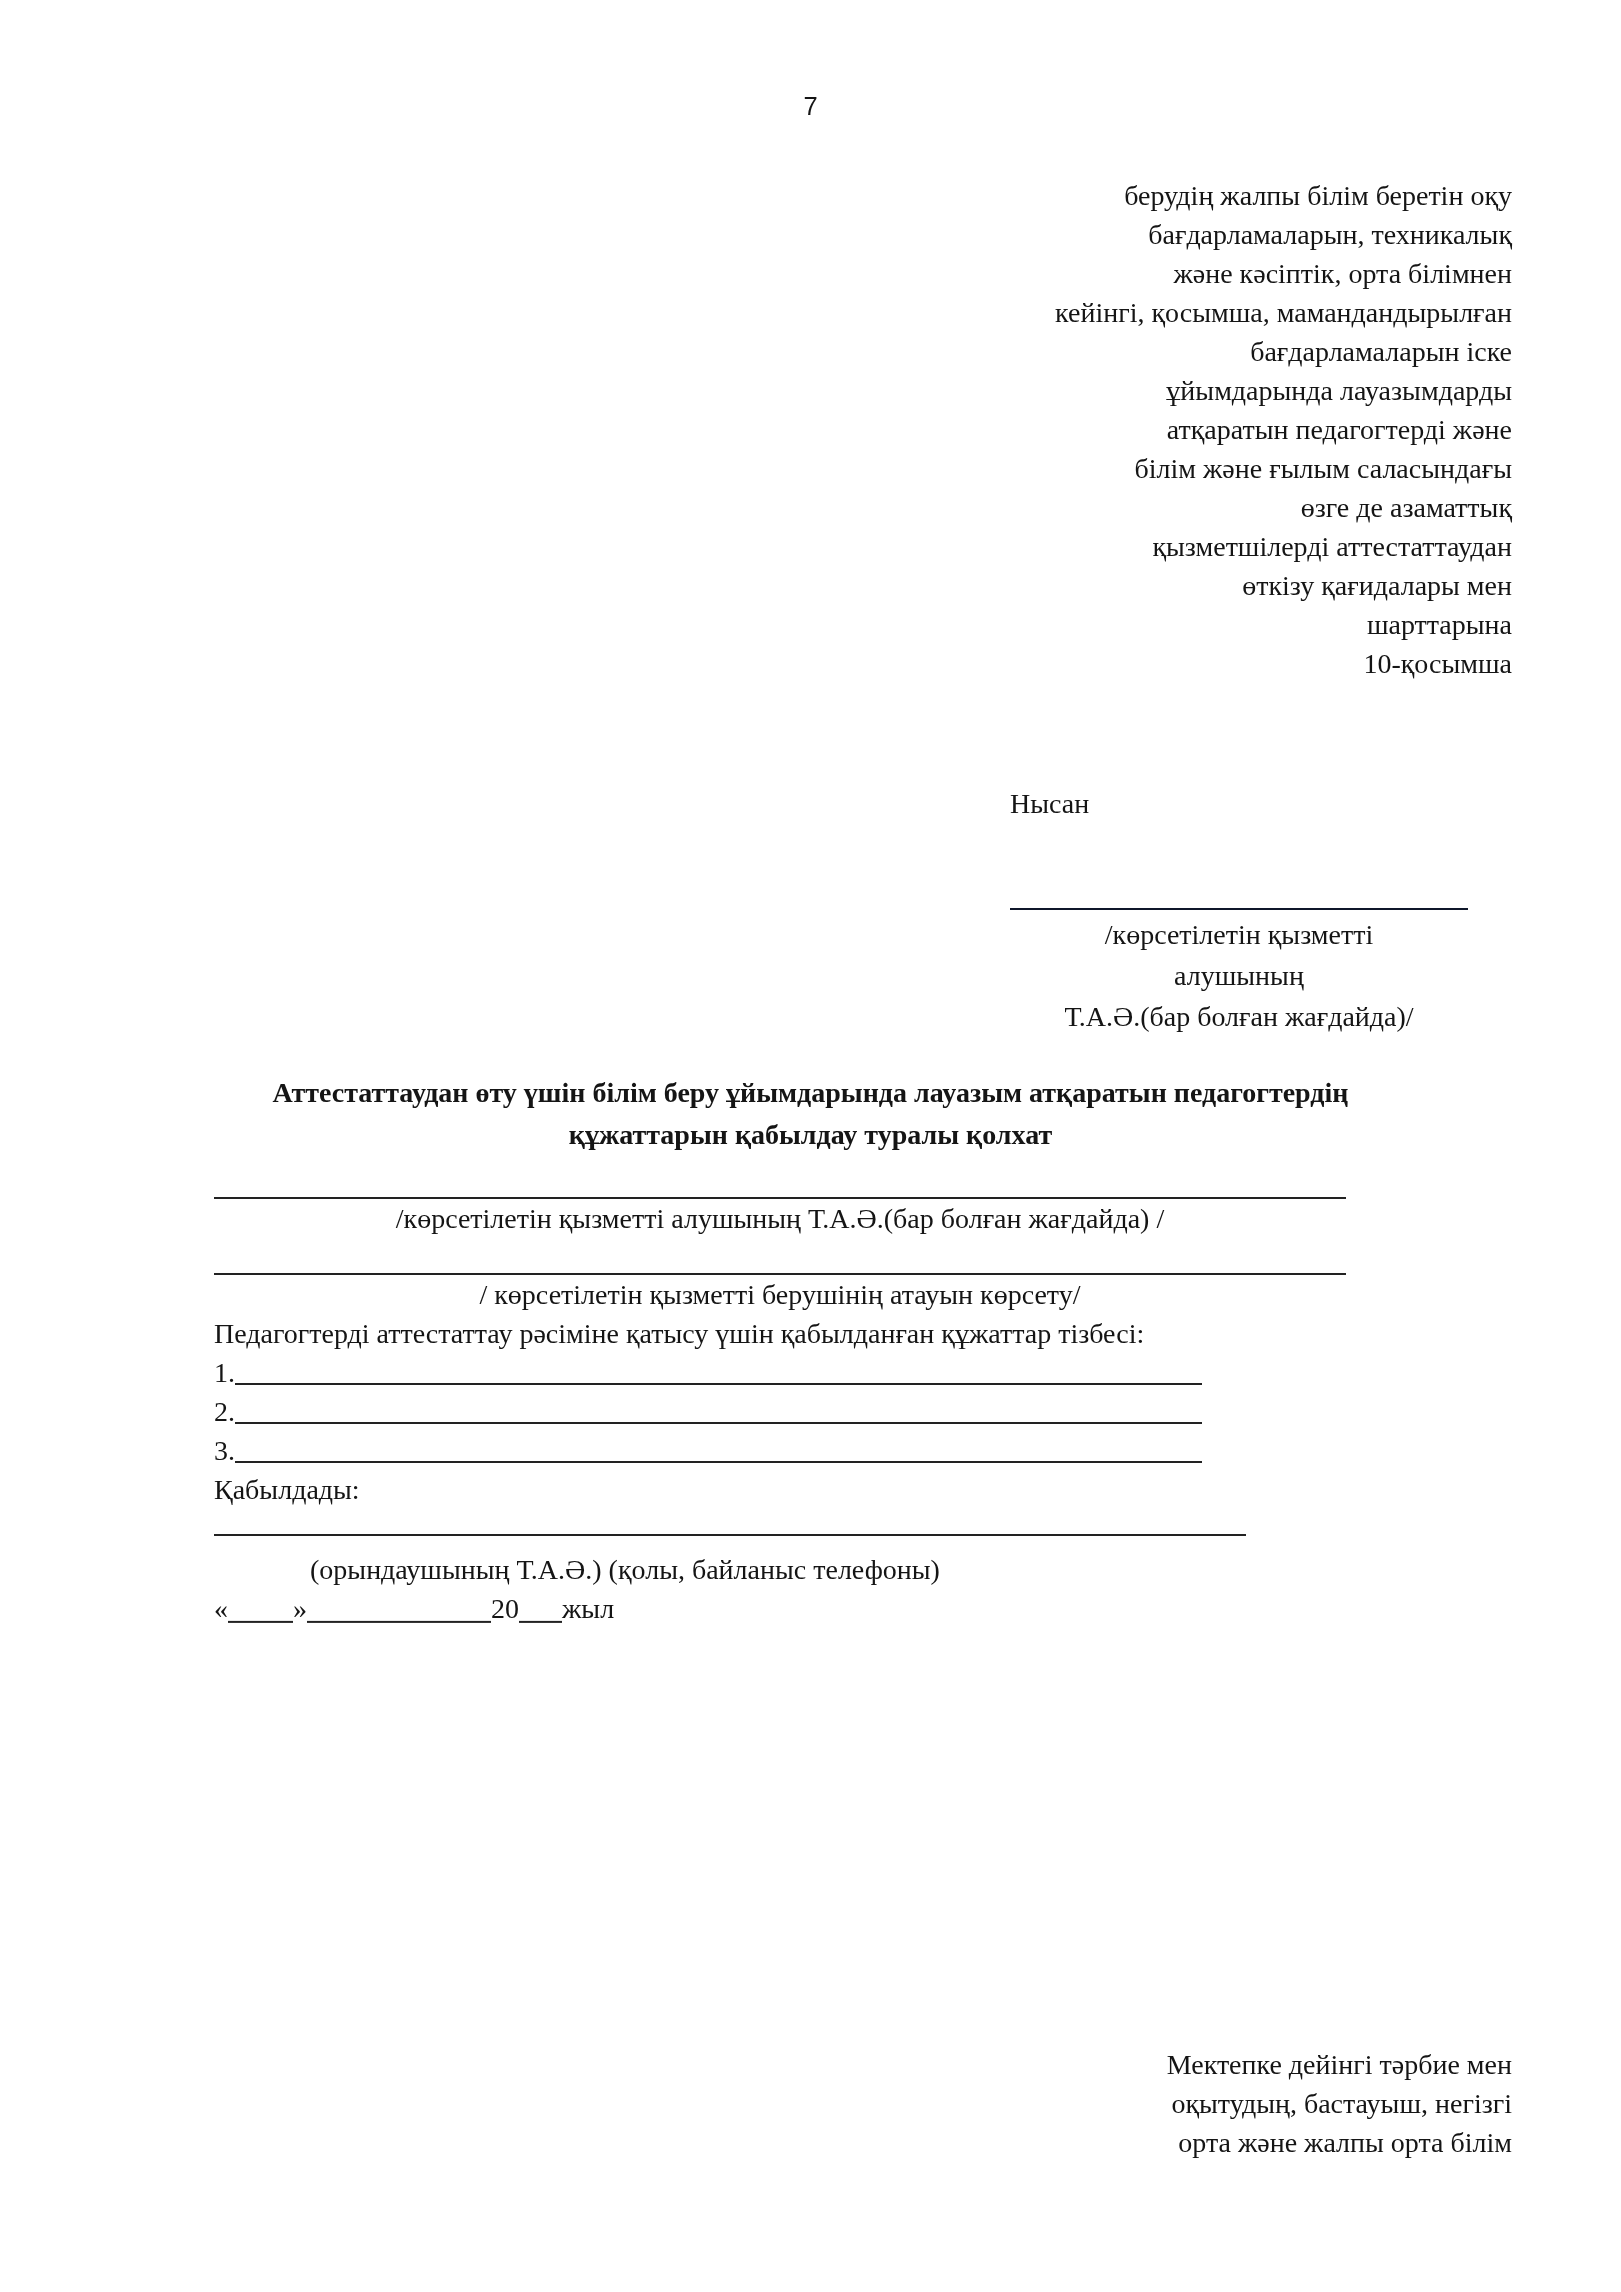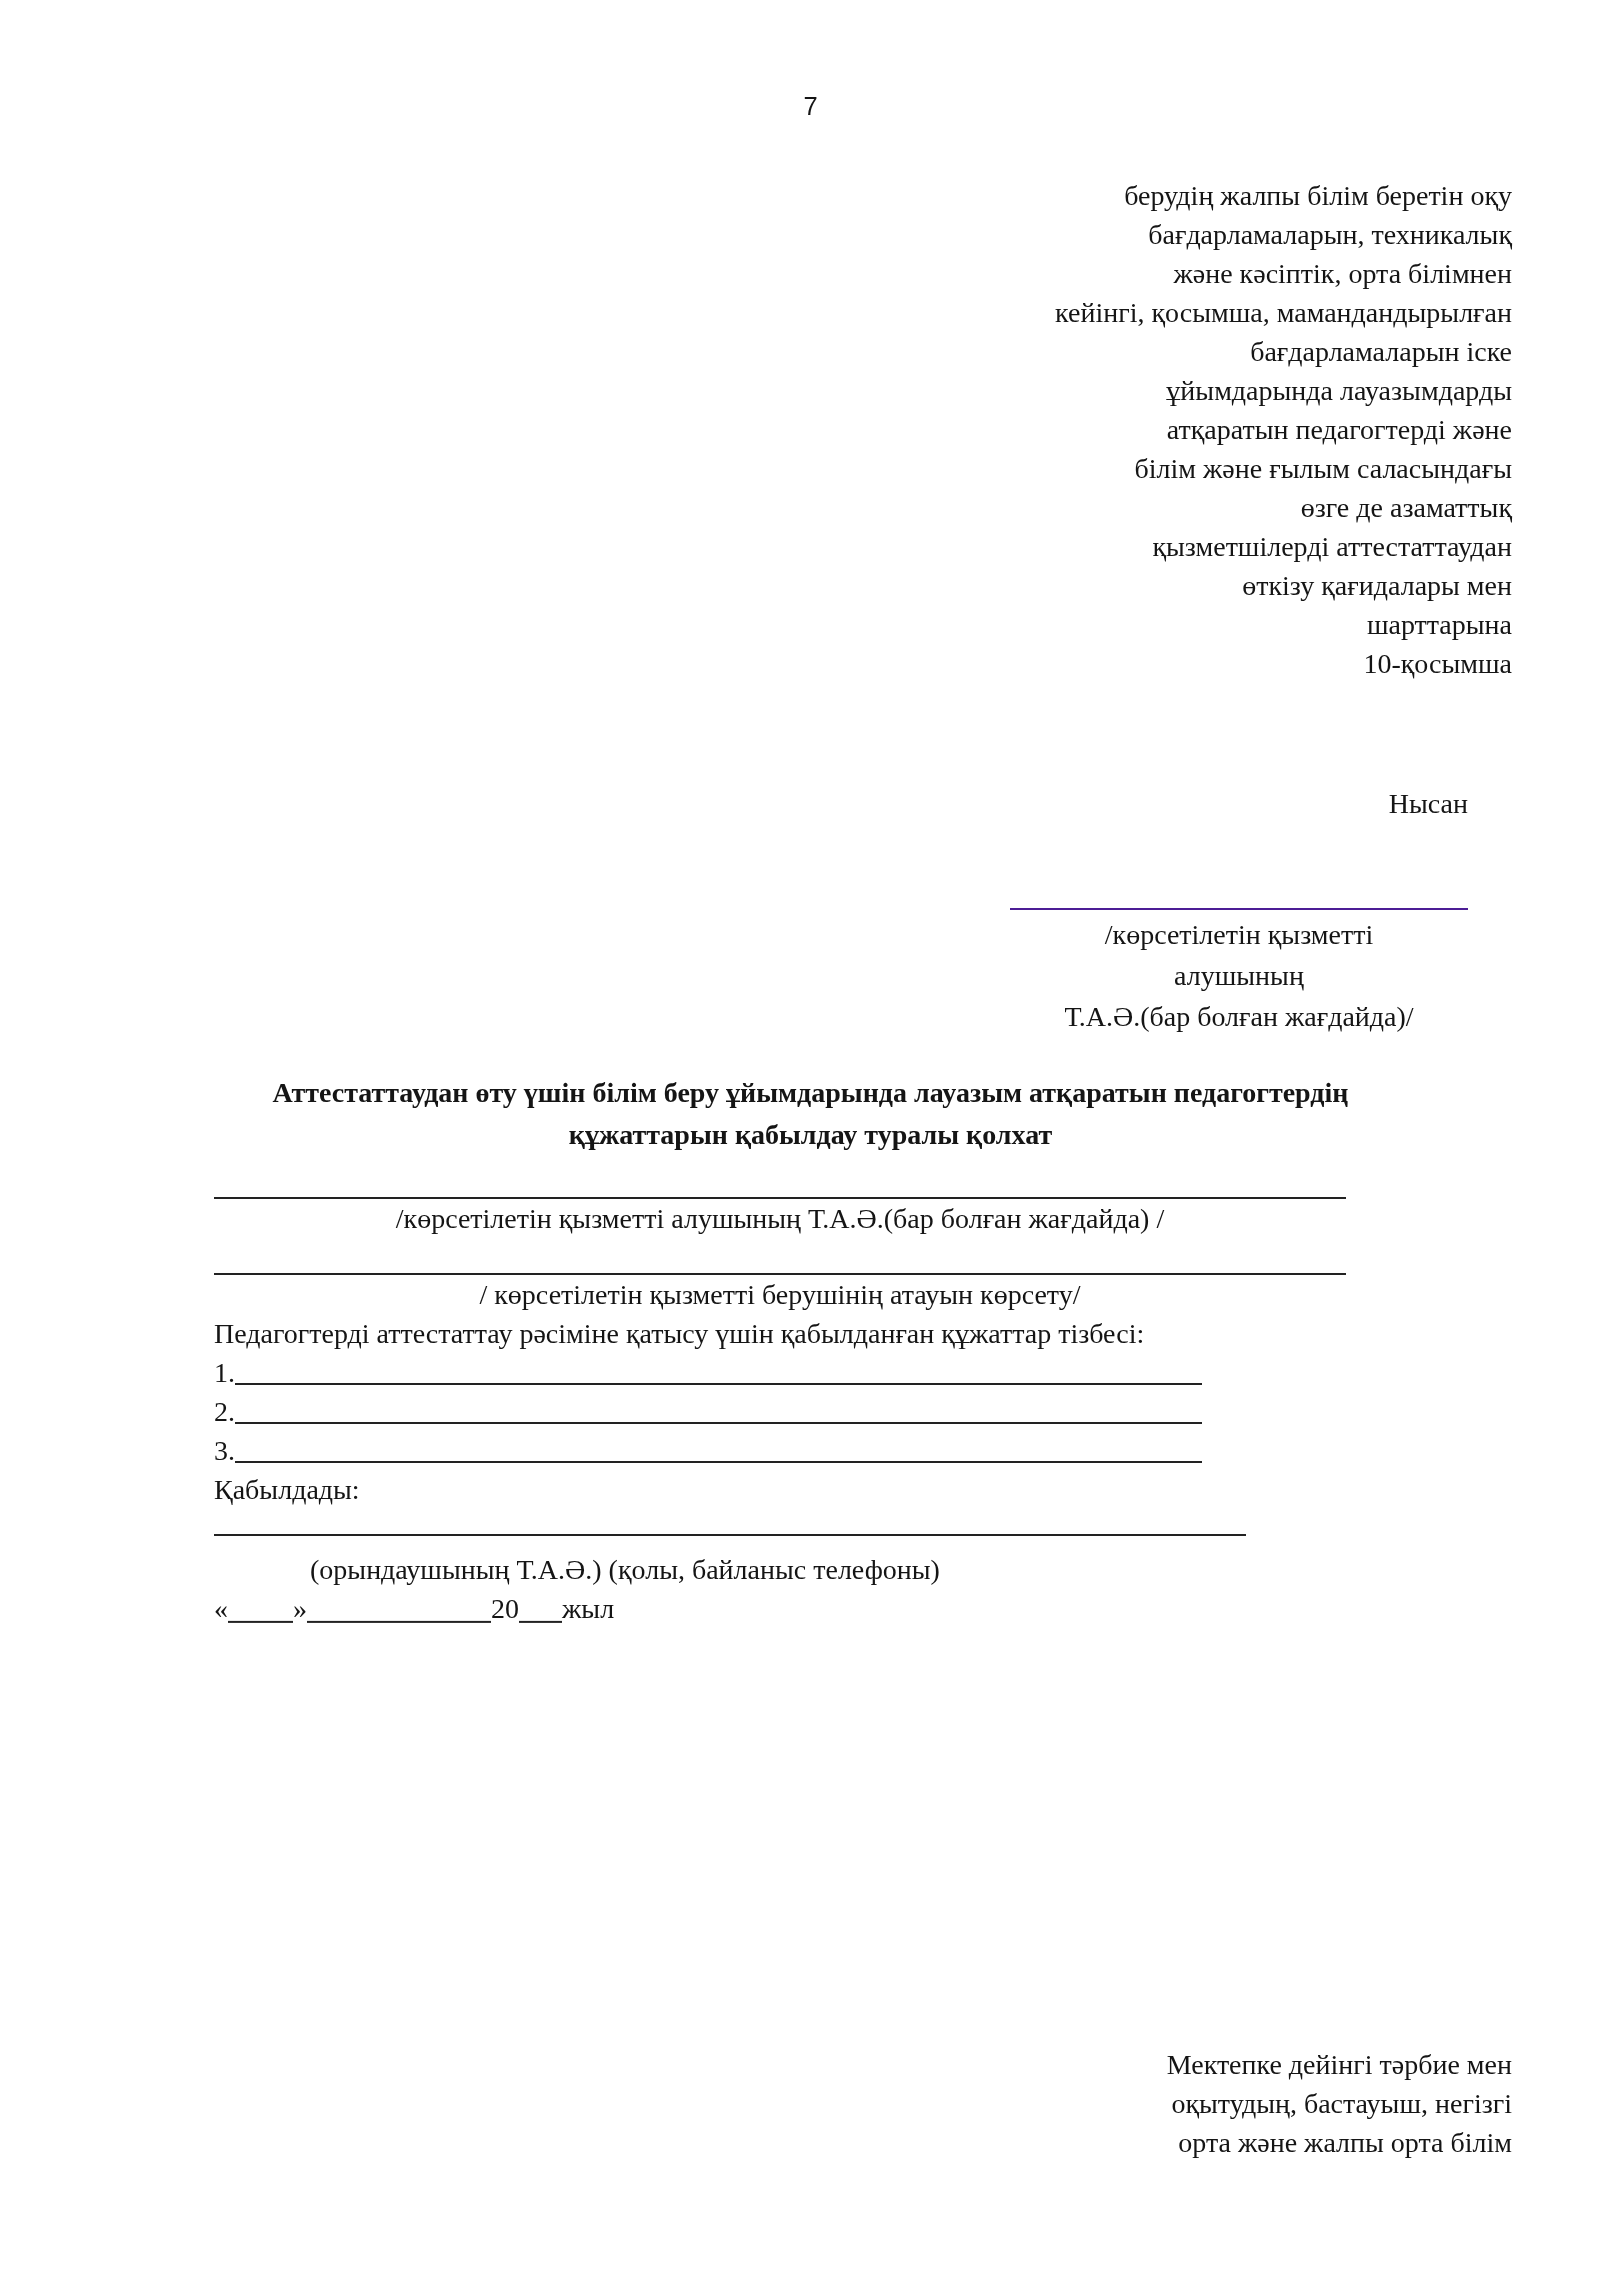--- a/index.html
+++ b/index.html
@@ -21,25 +21,25 @@
     font-size:25.5px;line-height:29px;
   }
   .annex-note{
     position:absolute;top:176px;right:109px;
     width:608px;
     text-align:right;
     white-space:nowrap;
   }
   .form-label{
     position:absolute;top:784px;left:1010px;width:458px;
-    text-align:right;
+    text-align:left;
   }
   .recipient-block{
     position:absolute;top:908px;left:1010px;width:458px;
-    border-top:2px solid #4c1d95;
+    border-top:2px solid #0f172a;
     padding-top:3.9px;
     text-align:center;
     line-height:41px;
   }
   .doc-title{
     position:absolute;top:1072px;left:78px;right:78px;
     text-align:center;
     font-weight:bold;
     line-height:42px;
   }

